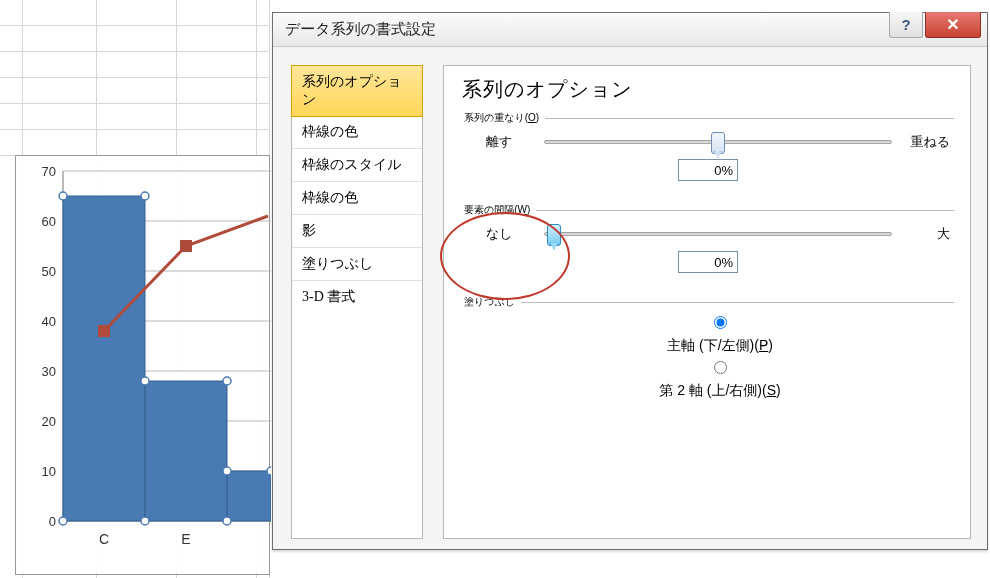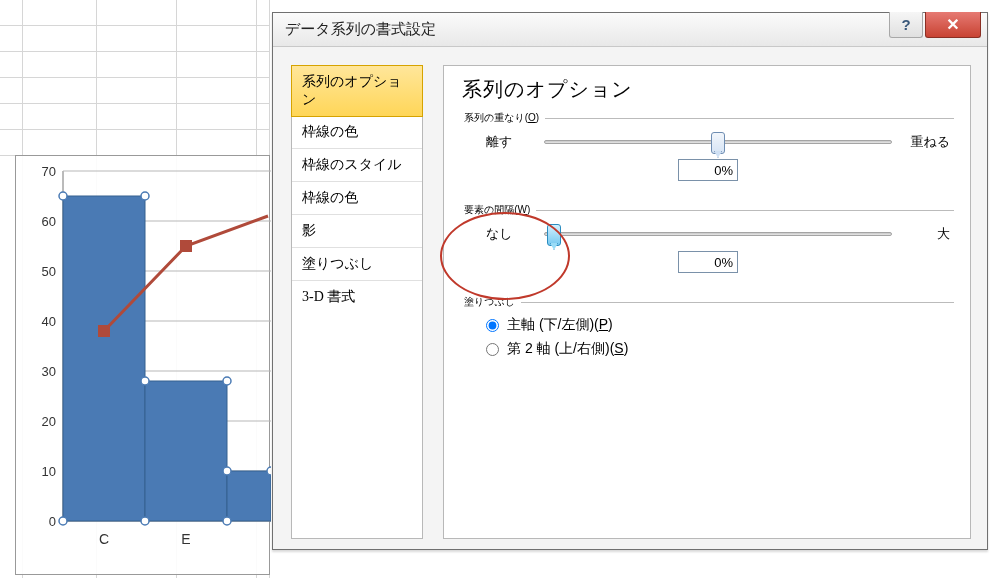--- a/index.html
+++ b/index.html
@@ -198,20 +198,21 @@
     padding:2px 4px;
     font-family: inherit;
     font-size: 13px;
   }
   .radio-row {
     display:flex;
     align-items:center;
     gap: 8px;
     padding: 3px 0 3px 24px;
     font-size:14px;
+    flex-direction:column;
   }
   .radio-row input { margin:0; }
 
   
   .highlight-ellipse {
     position:absolute;
     border: 2px solid #c0392b;
     border-radius: 50%;
     pointer-events:none;
   }

